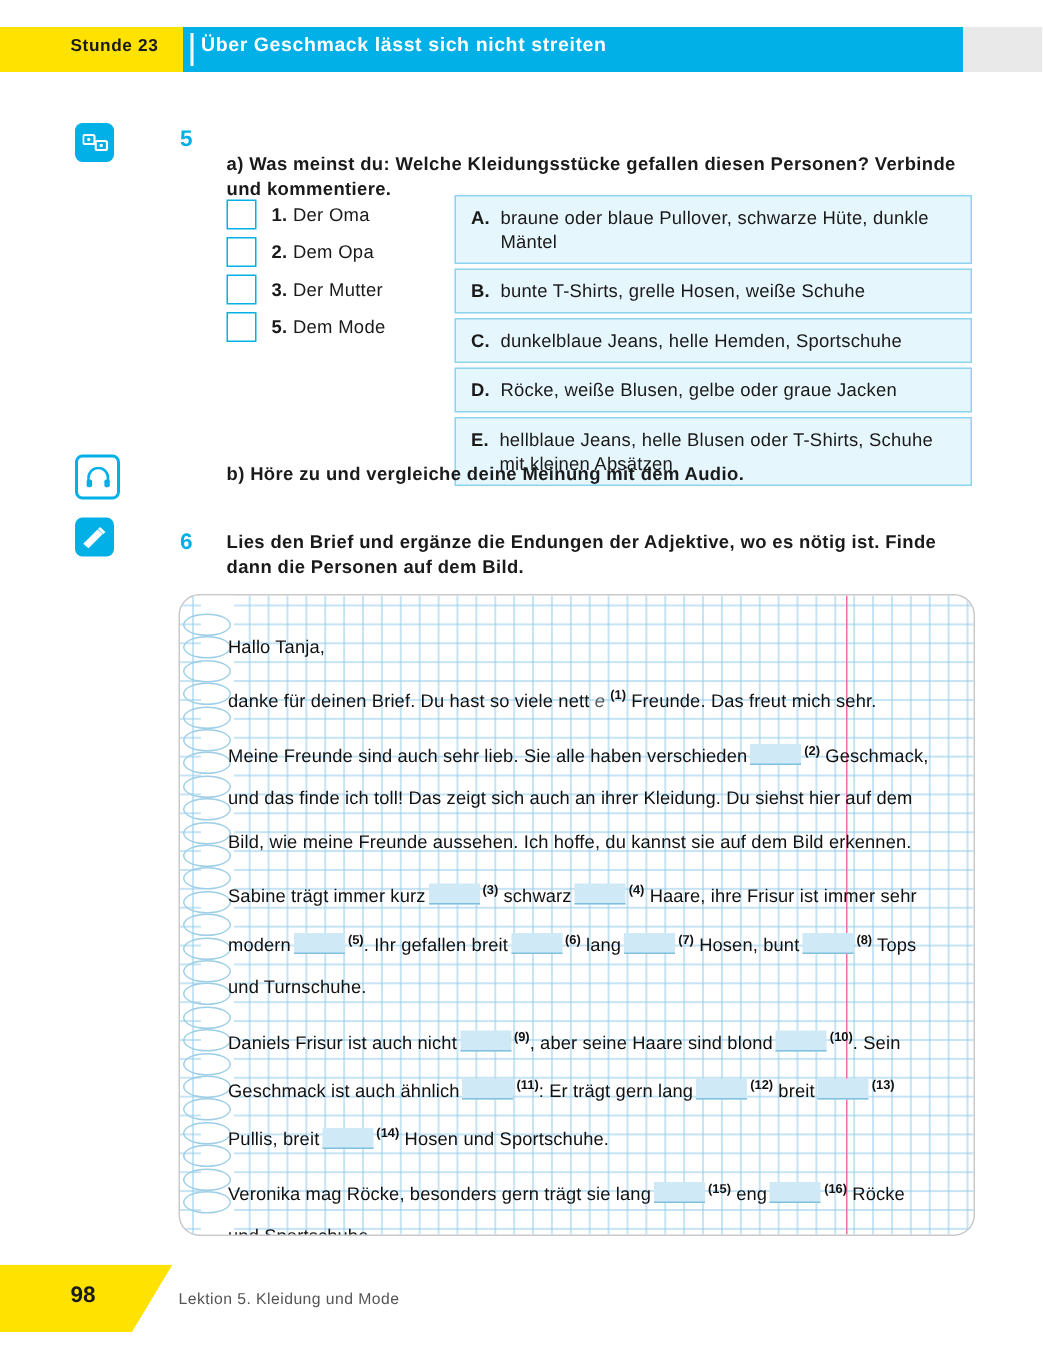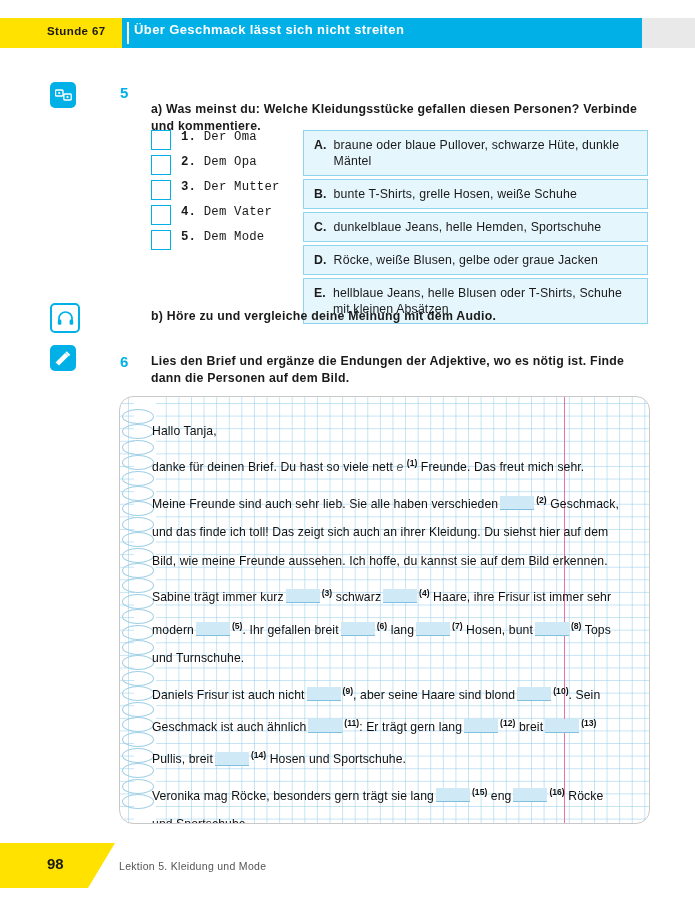--- a/index.html
+++ b/index.html
@@ -112,22 +112,22 @@
 
   
   .left-list {
     position: absolute;
     left: 151px;
     top: 130px;
     width: 145px;
   }
   .left-item {
     display: flex;
+    align-items: center;
     height: 25px;
-    font-family: Liberation Mono, monospace;
   }
   .left-checkbox {
     width: 18px;
     height: 18px;
     border: 1.6px solid #00b0e6;
     background: #ffffff;
     margin-right: 10px;
     flex: 0 0 auto;
   }
   .left-label {
@@ -274,21 +274,21 @@
   }
 </style>
 </head>
 <body>
 
 <div class="header">
   <div class="header-yellow"></div>
   <div class="header-blue"></div>
   <div class="header-grey"></div>
   <div class="header-title-bar"></div>
-  <div class="header-lesson">Stunde 67</div>
+  <div class="header-lesson">Stunde 23</div>
   <div class="header-title">Über Geschmack lässt sich nicht streiten</div>
 </div>
 
 <div class="icon-box" style="left:50px; top:82px;">
   <svg width="17" height="15" viewBox="0 0 17 15">
     <rect x="0.5" y="2" width="7.5" height="6" rx="1" fill="none" stroke="#ffffff" stroke-width="1.4"></rect>
     <rect x="8.8" y="6" width="7.5" height="6" rx="1" fill="none" stroke="#ffffff" stroke-width="1.4"></rect>
     <circle cx="4.2" cy="5" r="1.1" fill="#ffffff"></circle>
     <circle cx="12.5" cy="9" r="1.1" fill="#ffffff"></circle>
   </svg>
@@ -302,24 +302,20 @@
     <div class="left-checkbox"></div>
     <div class="left-label"><b>1.</b>&nbsp;<span>Der Oma</span></div>
   </div>
   <div class="left-item">
     <div class="left-checkbox"></div>
     <div class="left-label"><b>2.</b>&nbsp;<span>Dem Opa</span></div>
   </div>
   <div class="left-item">
     <div class="left-checkbox"></div>
     <div class="left-label"><b>3.</b>&nbsp;<span>Der Mutter</span></div>
-  </div>
-  <div class="left-item">
-    <div class="left-checkbox"></div>
-    <div class="left-label"><b>4.</b>&nbsp;<span>Dem Vater</span></div>
   </div>
   <div class="left-item">
     <div class="left-checkbox"></div>
     <div class="left-label"><b>5.</b>&nbsp;<span>Dem Mode</span></div>
   </div>
 </div>
 
 <div class="right-list">
   <div class="right-item">
     <span class="right-letter">A.</span>

